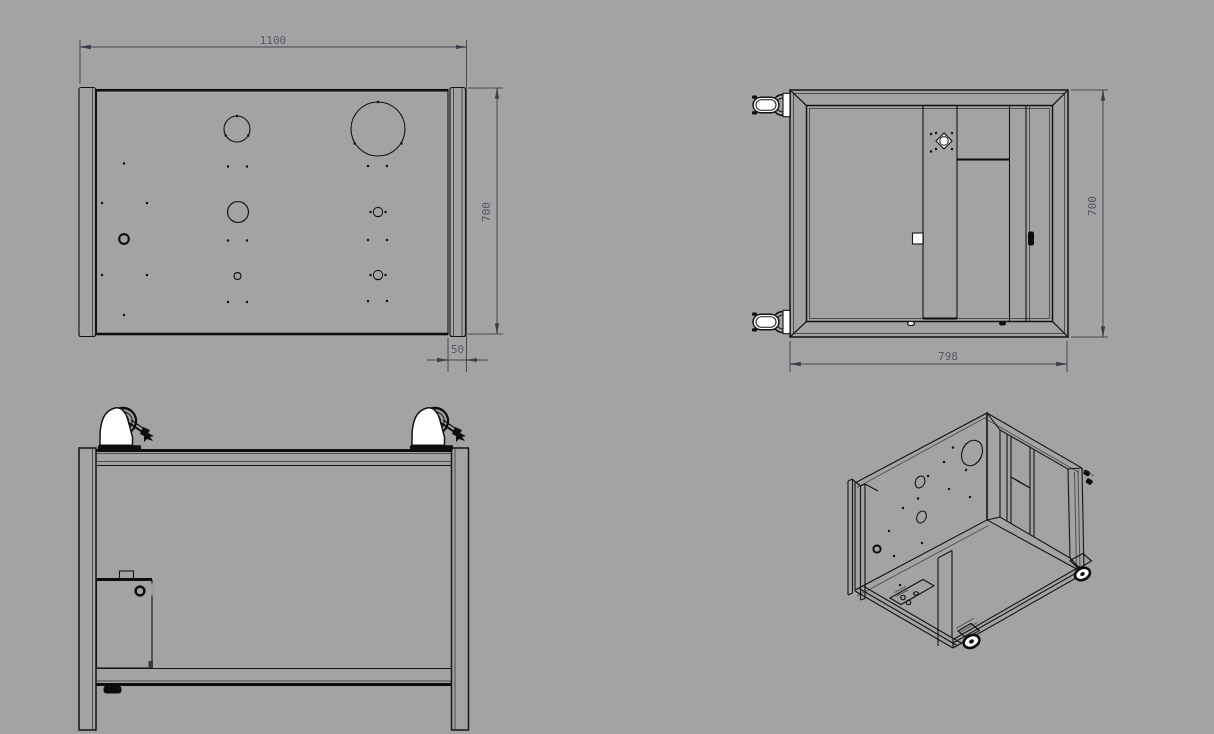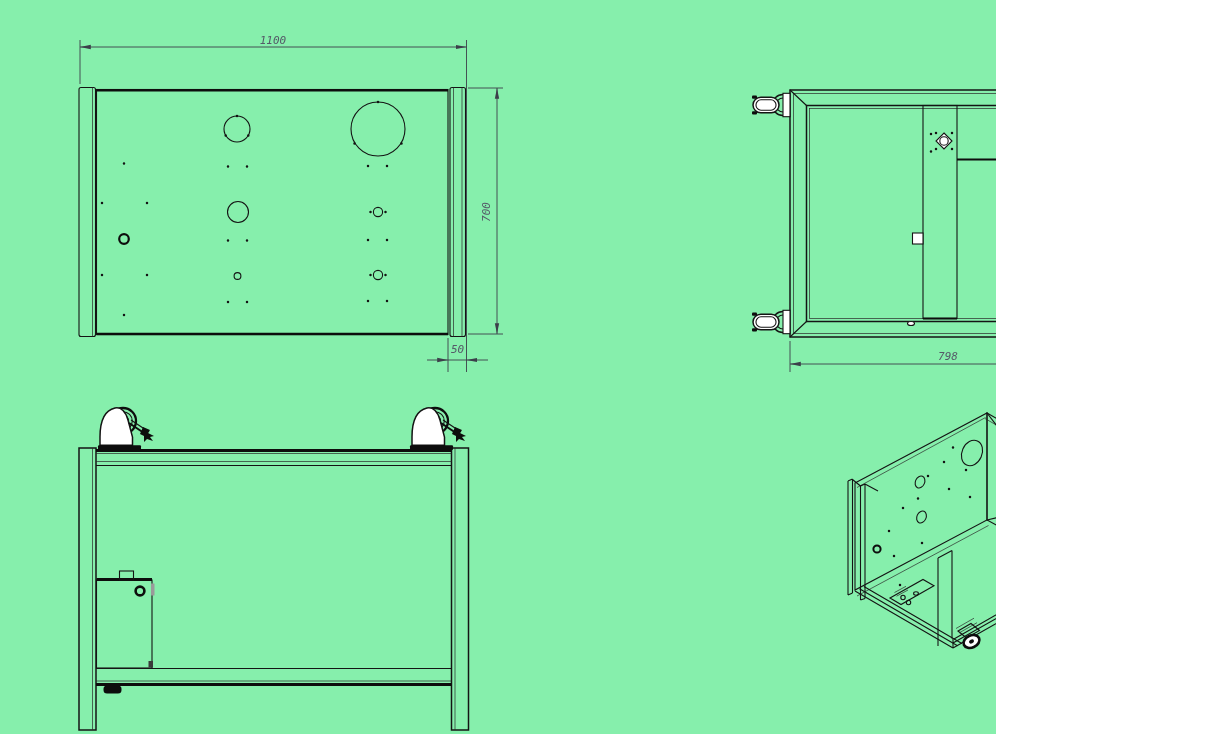--- a/index.html
+++ b/index.html
@@ -1,17 +1,17 @@
 <!DOCTYPE html>
 <html><head>
 <meta charset="utf-8">
 <style>
   html,body{margin:0;padding:0;background:#ffffff;}
-  .sheet{position:relative;width:996px;height:734px;background:#86efac;overflow:hidden;
-         font-family:"DejaVu Sans Mono", monospace;font-style:italic;}
+  .sheet{position:relative;width:1214px;height:734px;background:#a3a3a3;overflow:hidden;
+         font-family:"DejaVu Sans Mono", monospace;}
   svg{display:block}
   .ln{stroke:#141414;stroke-width:1.1;fill:none;}
   .lnb{stroke:#0d0d0d;stroke-width:2.5;fill:none;}
   .ln15{stroke:#141414;stroke-width:1.5;fill:none;}
   .thin{stroke:#2a2a2a;stroke-width:0.7;fill:none;}
   .dim{stroke:#3c3f4a;stroke-width:0.9;fill:none;}
   .dimtxt{font-family:"DejaVu Sans Mono", monospace;font-size:11px;fill:#555a68;}
   .dark{fill:#0d0d0d;stroke:none;}
   .wfill{fill:#ffffff;}
 </style>

